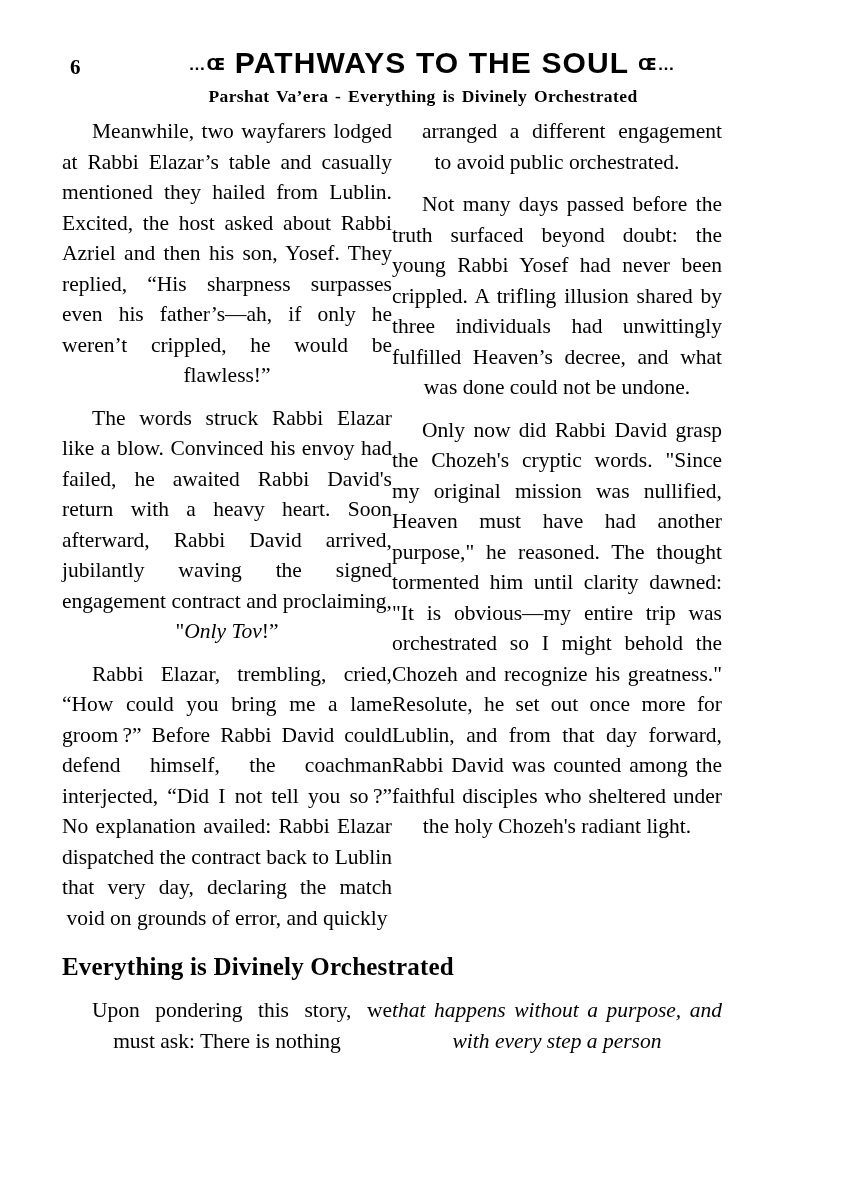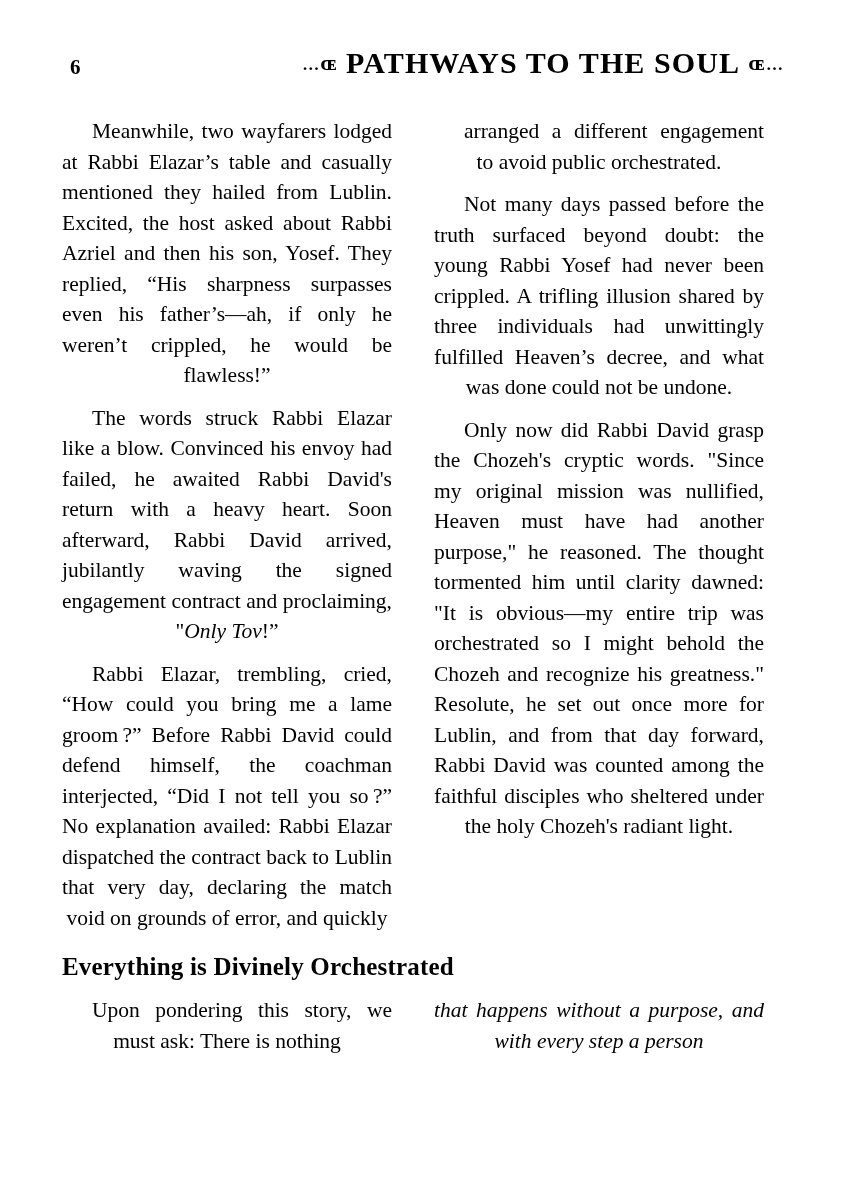--- a/index.html
+++ b/index.html
@@ -29,23 +29,23 @@
   .folio {
     position: absolute;
     left: 8px;
     top: 9px;
     font-family: "Liberation Serif", serif;
     font-weight: bold;
     font-size: 21px;
     letter-spacing: 0.5px;
   }
   .head-center {
-    text-align: right;
+    text-align: center;
     white-space: nowrap;
-    font-family: Liberation Serif, serif;
+    font-family: Liberation Sans, sans-serif;
     font-weight: bold;
     font-size: 30px;
     letter-spacing: 0.6px;
     padding-left: 18px;
   }
   .orn {
     font-size: 22px;
     letter-spacing: 1px;
     vertical-align: 3px;
   }
@@ -64,21 +64,20 @@
     font-weight: bold;
     font-size: 17.5px;
     letter-spacing: 0.4px;
     margin-top: 6px;
     word-spacing: 2px;
   }
   
   .columns {
     display: flex;
     margin-top: 26px;
-    column-gap: 42px;
   }
   .col {
     width: 330px;
   }
   p.para {
     margin: 0 0 12px 0;
     text-align: justify;
     text-align-last: center;
     font-size: 21.5px;
     line-height: 30.5px;
@@ -114,20 +113,21 @@
 
 <div class="page">
 
   <div class="running-head">
     <div class="folio">6</div>
     <div class="head-center">
       <span class="orn-dots">…</span><span class="orn">ɶ</span>
       <span class="head-title">PATHWAYS TO THE SOUL</span>
       <span class="orn">ɶ</span><span class="orn-dots">…</span>
     </div>
+    <div class="subhead">Parshat Va’era - Everything is Divinely Orchestrated</div>
   </div>
 
   <div class="columns">
     <div class="col">
       <p class="para">Meanwhile, two wayfarers lodged at Rabbi Elazar’s table and casually mentioned they hailed from Lublin. Excited, the host asked about Rabbi Azriel and then his son, Yosef. They replied, “His sharpness surpasses even his father’s—ah, if only he weren’t crippled, he would be flawless!”</p>
       <p class="para" id="para-mazal">The words struck Rabbi Elazar like a blow. Convinced his envoy had failed, he awaited Rabbi David's return with a heavy heart. Soon afterward, Rabbi David arrived, jubilantly waving the signed engagement contract and proclaiming, "<em class="ital">Only Tov</em>!”</p>
       <p class="para">Rabbi Elazar, trembling, cried, “How could you bring me a lame groom ?” Before Rabbi David could defend himself, the coachman interjected, “Did I not tell you so ?” No explanation availed: Rabbi Elazar dispatched the contract back to Lublin that very day, declaring the match void on grounds of error, and quickly</p>
     </div>
     <div class="col">
       <p class="para">arranged a different engagement to avoid public orchestrated.</p>

